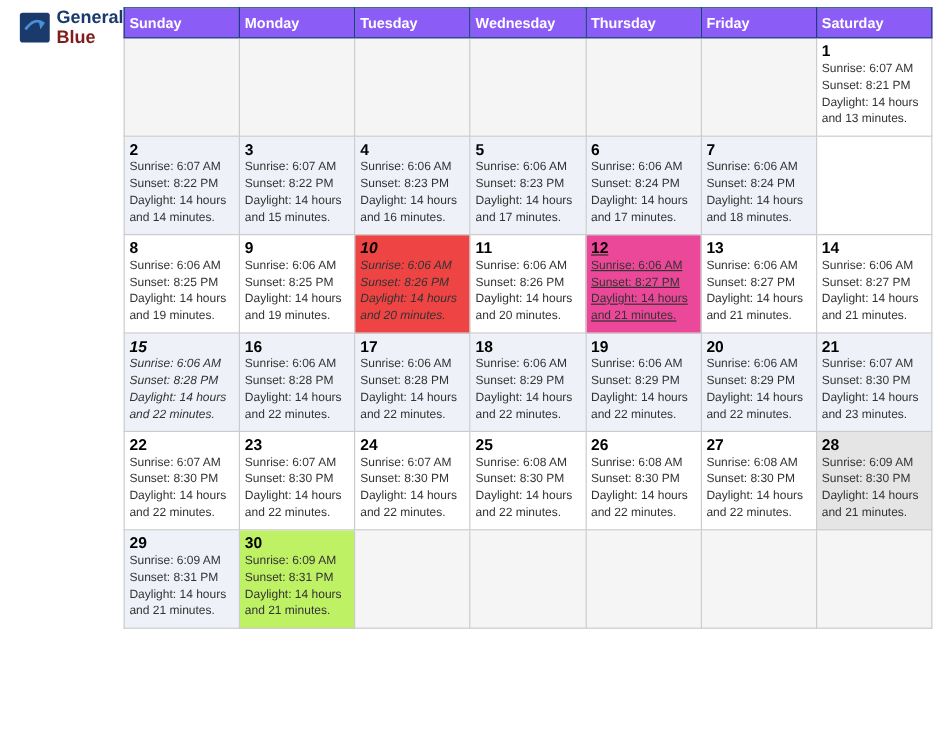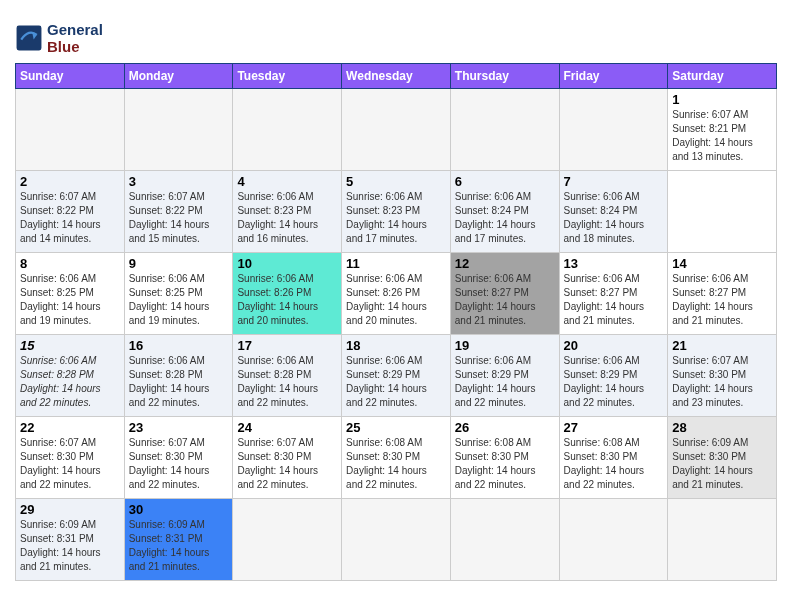--- a/index.html
+++ b/index.html
@@ -6,23 +6,23 @@
     body {
       font-family: Arial, sans-serif;
       background: #fff;
       width: 792px;
       height: 612px;
       overflow: hidden;
     }
     .page {
       width: 792px;
       height: 508px;
-      padding: 21px 15px;
+      padding: 6px 15px;
       display: flex;
-      flex-direction: column;
+      flex-direction: row;
     }
     .header {
       display: flex;
       justify-content: space-between;
       align-items: flex-start;
       margin-bottom: 8px;
     }
     .logo {
       display: flex;
       align-items: center;
@@ -181,33 +181,33 @@
           <div class="day-info">
             Sunrise: 6:06 AM<br>Sunset: 8:25 PM<br>Daylight: 14 hours and 19 minutes.
           </div>
           </td>
           <td style="background: rgb(255, 255, 255);">
             <span class="day-num">9</span>
           <div class="day-info">
             Sunrise: 6:06 AM<br>Sunset: 8:25 PM<br>Daylight: 14 hours and 19 minutes.
           </div>
           </td>
-          <td style="background: #5eead4;">
+          <td style="background: #ef4444; font-style: italic;">
             <span class="day-num">10</span>
           <div class="day-info">
             Sunrise: 6:06 AM<br>Sunset: 8:26 PM<br>Daylight: 14 hours and 20 minutes.
           </div>
           </td>
           <td style="background: rgb(255, 255, 255);">
             <span class="day-num">11</span>
           <div class="day-info">
             Sunrise: 6:06 AM<br>Sunset: 8:26 PM<br>Daylight: 14 hours and 20 minutes.
           </div>
           </td>
-          <td style="background: #a3a3a3;">
+          <td style="background: #ec4899; text-decoration: underline;">
             <span class="day-num">12</span>
           <div class="day-info">
             Sunrise: 6:06 AM<br>Sunset: 8:27 PM<br>Daylight: 14 hours and 21 minutes.
           </div>
           </td>
           <td style="background: rgb(255, 255, 255);">
             <span class="day-num">13</span>
           <div class="day-info">
             Sunrise: 6:06 AM<br>Sunset: 8:27 PM<br>Daylight: 14 hours and 21 minutes.
           </div>
@@ -307,21 +307,21 @@
           </div>
           </td>
         </tr>
         <tr>
           <td style="background: rgb(238, 242, 248);">
             <span class="day-num">29</span>
           <div class="day-info">
             Sunrise: 6:09 AM<br>Sunset: 8:31 PM<br>Daylight: 14 hours and 21 minutes.
           </div>
           </td>
-          <td style="background: #3b82f6;">
+          <td style="background: #bef264;">
             <span class="day-num">30</span>
           <div class="day-info">
             Sunrise: 6:09 AM<br>Sunset: 8:31 PM<br>Daylight: 14 hours and 21 minutes.
           </div>
           </td>
           <td class="empty"></td>
           <td class="empty"></td>
           <td class="empty"></td>
           <td class="empty"></td>
           <td class="empty"></td>

